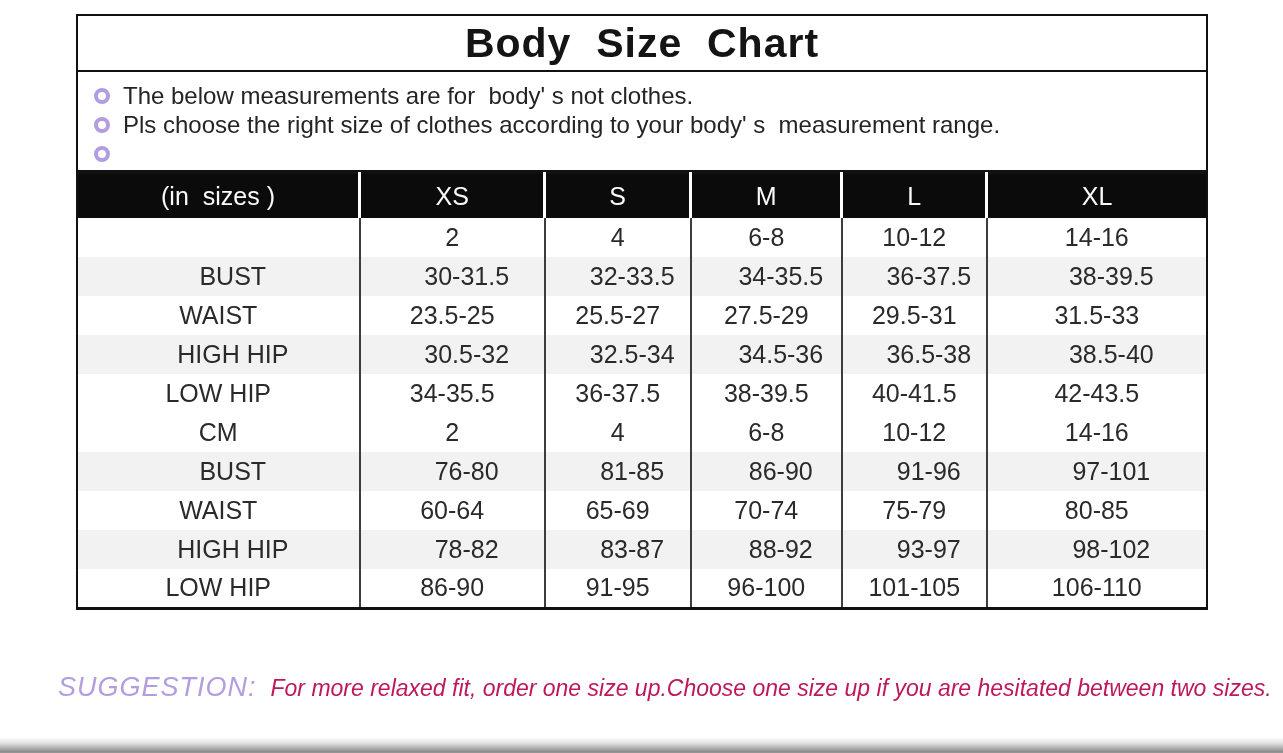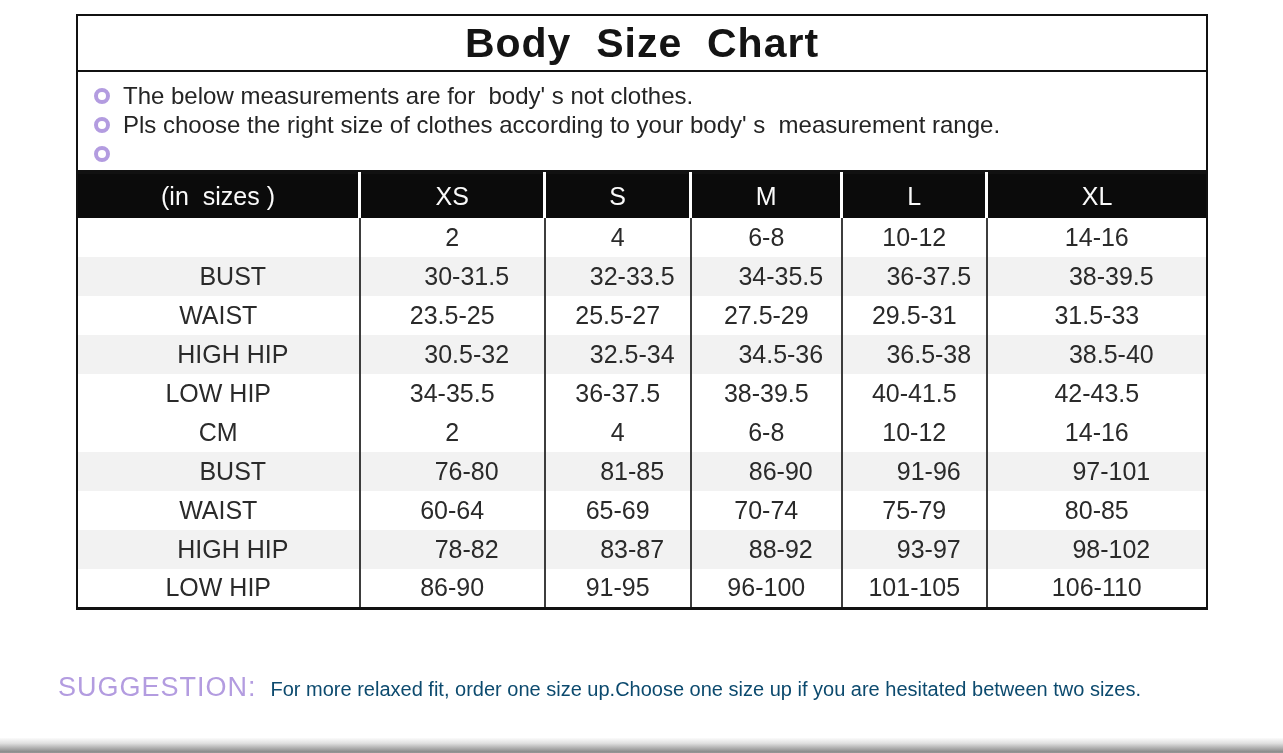--- a/index.html
+++ b/index.html
@@ -32,23 +32,23 @@
   .size-table th{background:var(--header-bg);color:#fafafa;font-weight:normal;
     font-size:25px;height:45px;text-align:center;border-left:3px solid #fff;white-space:pre;}
   .size-table th:first-child{border-left:none;}
   .size-table td{height:39px;text-align:center;font-size:25px;color:#2a2a2a;
     border-left:2px solid #3d3d3d;background:transparent;}
   .size-table td:first-child{border-left:none;}
   .size-table tr.alt td{background:var(--row-alt);padding-left:29px;}
 
   
   .suggestion{position:absolute;left:58px;top:672px;display:flex;align-items:baseline;
-    gap:14px;white-space:nowrap;}
+    gap:14px;white-space:nowrap;font-style:italic;}
   .sug-label{font-size:27px;letter-spacing:1px;color:var(--accent);}
-  .sug-text{font-size:20px;color:#0c4a6e;}
+  .sug-text{font-size:23px;color:#be185d;}
 
   
   .bottom-bar{position:absolute;left:0;right:0;bottom:0;height:15px;
     background:linear-gradient(180deg,#fbfbfb 0%,#e0e0e0 35%,#b3b3b3 65%,#8c8c8c 92%,#9b9b9b 100%);}
 </style>
 </head>
 <body>
 
 <div class="page">
 

